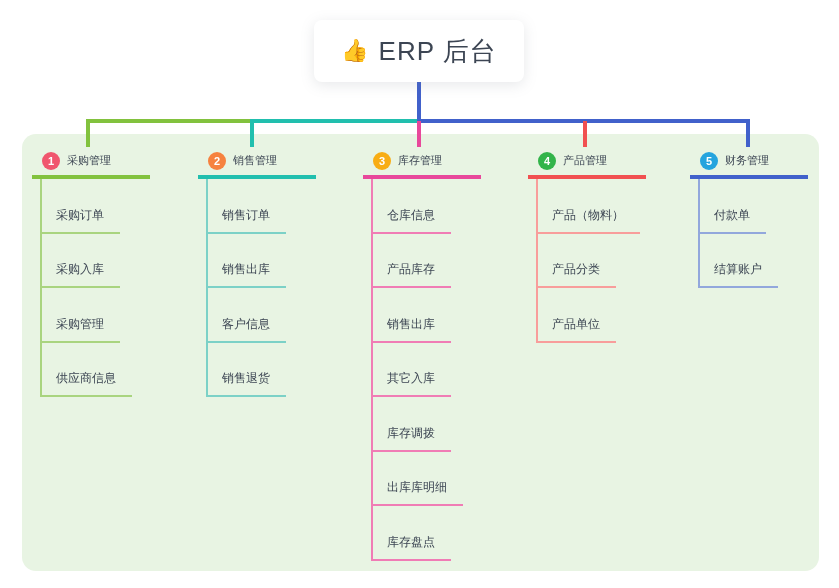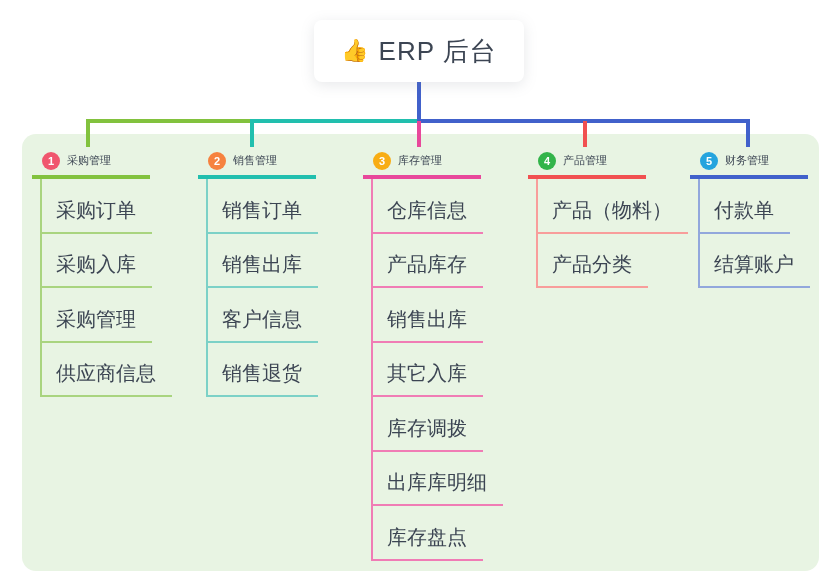--- a/index.html
+++ b/index.html
@@ -74,21 +74,21 @@
   }
   .child {
     height: 54.5px;
     display: flex;
     align-items: flex-end;
     padding: 0 16px 8px 14px;
     border-bottom: 2px solid var(--cl, #bbb);
     width: max-content;
     box-sizing: border-box;
   }
-  .child-label { font-size: 20px; white-space: nowrap; }
+  .child-label { font-size: 12px; white-space: nowrap; }
 </style>
 </head>
 <body>
 
 <div class="stage">
 
   <div class="root-node">
     <span class="root-icon">👍</span>
     <span class="root-label">ERP 后台</span>
   </div>
@@ -186,20 +186,23 @@
       <span class="col-label">产品管理</span>
     </div>
     <div class="col-underline"></div>
     <div class="children">
       <div class="child">
           <span class="child-label">产品（物料）</span>
         </div>
       <div class="child">
           <span class="child-label">产品分类</span>
         </div>
+      <div class="child">
+          <span class="child-label">产品单位</span>
+        </div>
     </div>
   </div>
 
   <div class="col" style="left: 690px; --c: #4161CB; --cl: #92A7DC; --cb: #25A4DE;">
     <div class="col-header">
       <span class="badge">5</span>
       <span class="col-label">财务管理</span>
     </div>
     <div class="col-underline"></div>
     <div class="children">

